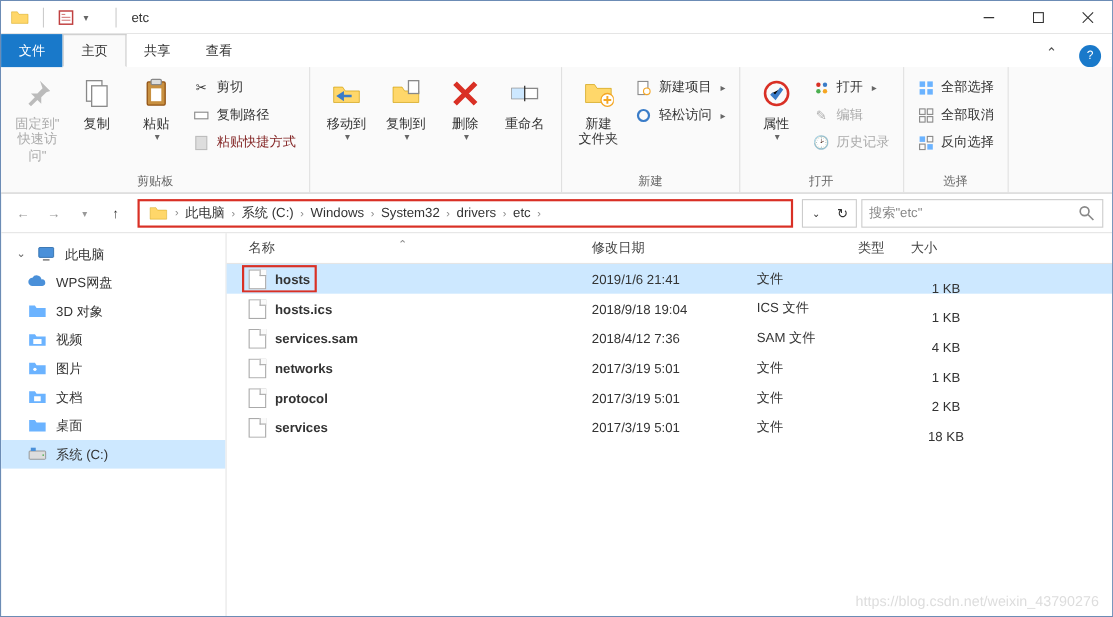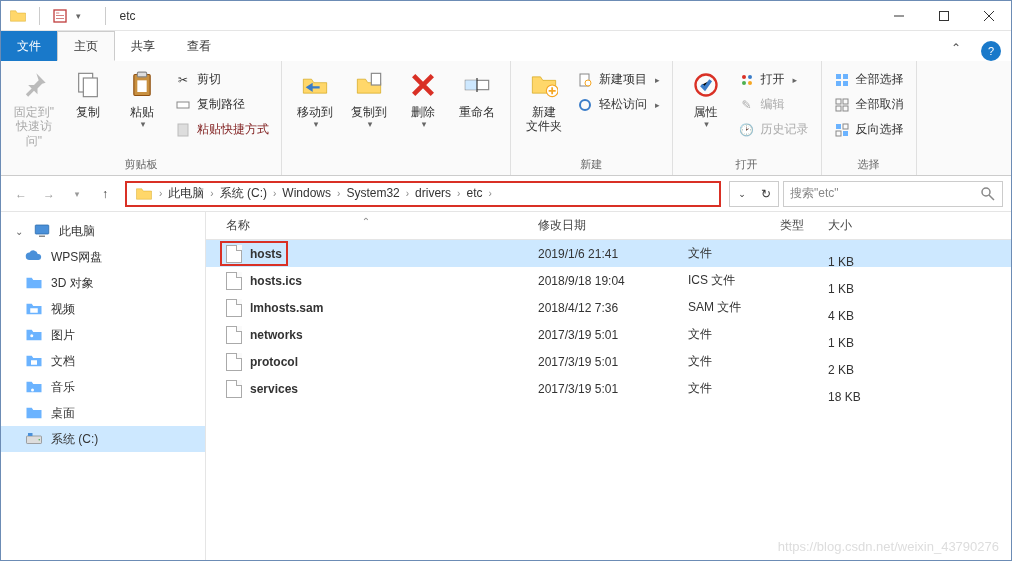--- a/index.html
+++ b/index.html
@@ -65,21 +65,21 @@
     .file-list .cols .col.type { width: 140px; text-align: right; }
     .file-list .cols .col.size { width: 100px; text-align: left; }
     .file-list .row { display: flex; height: 27px; align-items: center; cursor: pointer; }
     .file-list .row.selected { background: #cde8ff; }
     .file-list .row .cell { padding: 0 12px; white-space: nowrap; overflow: hidden; text-overflow: ellipsis; }
     .file-list .row .cell.name { width: 320px; padding-left: 20px; display: flex; align-items: center; gap: 8px; font-weight: bold; }
     .file-list .row .cell.name .fic { width: 16px; height: 18px; border: 1px solid #aaa; background: #fff; position: relative; }
     .file-list .row .cell.name .fic::before { content:""; position:absolute; top:-1px; right:-1px; width:5px; height:5px; background:#fafafa; border-left:1px solid #aaa; border-bottom:1px solid #aaa;}
     .file-list .row .cell.date { width: 150px; }
     .file-list .row .cell.type { width: 140px; }
-    .file-list .row .cell.size { width: 100px; text-align: left; padding-right: 24px; margin-top: 16px;}
+    .file-list .row .cell.size { width: 100px; text-align: center; padding-right: 24px; margin-top: 16px;}
     .file-list .row .name-hl { border: 2px solid #d93025; padding: 0 4px; margin-left:-6px; display:flex; align-items:center; gap:8px; height:25px;}
     .sort-ind { position:absolute; top:-1px; left:50%; transform:translateX(-50%); font-size:10px; color:#888;}
     
     
     .folder-svg { fill: #ffd76a; stroke: #cc9a00; stroke-width: 0.5; }
     .dd { font-size: 9px; color: #666; margin-left: 2px;}
     .watermark { position: absolute; bottom: 6px; right: 12px; color: #ddd; font-size: 13px; }
   </style>
 </head>
 <body>
@@ -430,29 +430,20 @@
               <path fill="#6bb3ff" d="M2 5h7l2 3h11v11H2z"></path>
               <rect x="8" y="11" width="8" height="6" fill="#fff"></rect>
             </svg>
           </span>
           <span>文档</span>
         </div>
         <div class="tree-item">
           <span class="tic">
             <svg width="18" height="18" viewBox="0 0 24 24">
               <path fill="#6bb3ff" d="M2 5h7l2 3h11v11H2z"></path>
-              <circle cx="10" cy="16" r="2" fill="#fff"></circle>
-            </svg>
-          </span>
-          <span>音乐</span>
-        </div>
-        <div class="tree-item">
-          <span class="tic">
-            <svg width="18" height="18" viewBox="0 0 24 24">
-              <path fill="#6bb3ff" d="M2 5h7l2 3h11v11H2z"></path>
             </svg>
           </span>
           <span>桌面</span>
         </div>
       </div>
     <div class="tree-item selected">
       <span class="tic">
           <svg width="18" height="18" viewBox="0 0 24 24">
             <rect x="2" y="8" width="20" height="10" rx="1" fill="#ddd" stroke="#888"></rect>
             <rect x="4" y="4" width="6" height="4" fill="#4a90d9"></rect>
@@ -487,21 +478,21 @@
             <span class="fic"></span>
             <span>hosts.ics</span>
           </div>
           <div class="cell date">2018/9/18 19:04</div>
           <div class="cell type">ICS 文件</div>
           <div class="cell size">1 KB</div>
         </div>
         <div class="row">
           <div class="cell name">
             <span class="fic"></span>
-            <span>lmhosts.sam</span>
+            <span>services.sam</span>
           </div>
           <div class="cell date">2018/4/12 7:36</div>
           <div class="cell type">SAM 文件</div>
           <div class="cell size">4 KB</div>
         </div>
         <div class="row">
           <div class="cell name">
             <span class="fic"></span>
             <span>networks</span>
           </div>

